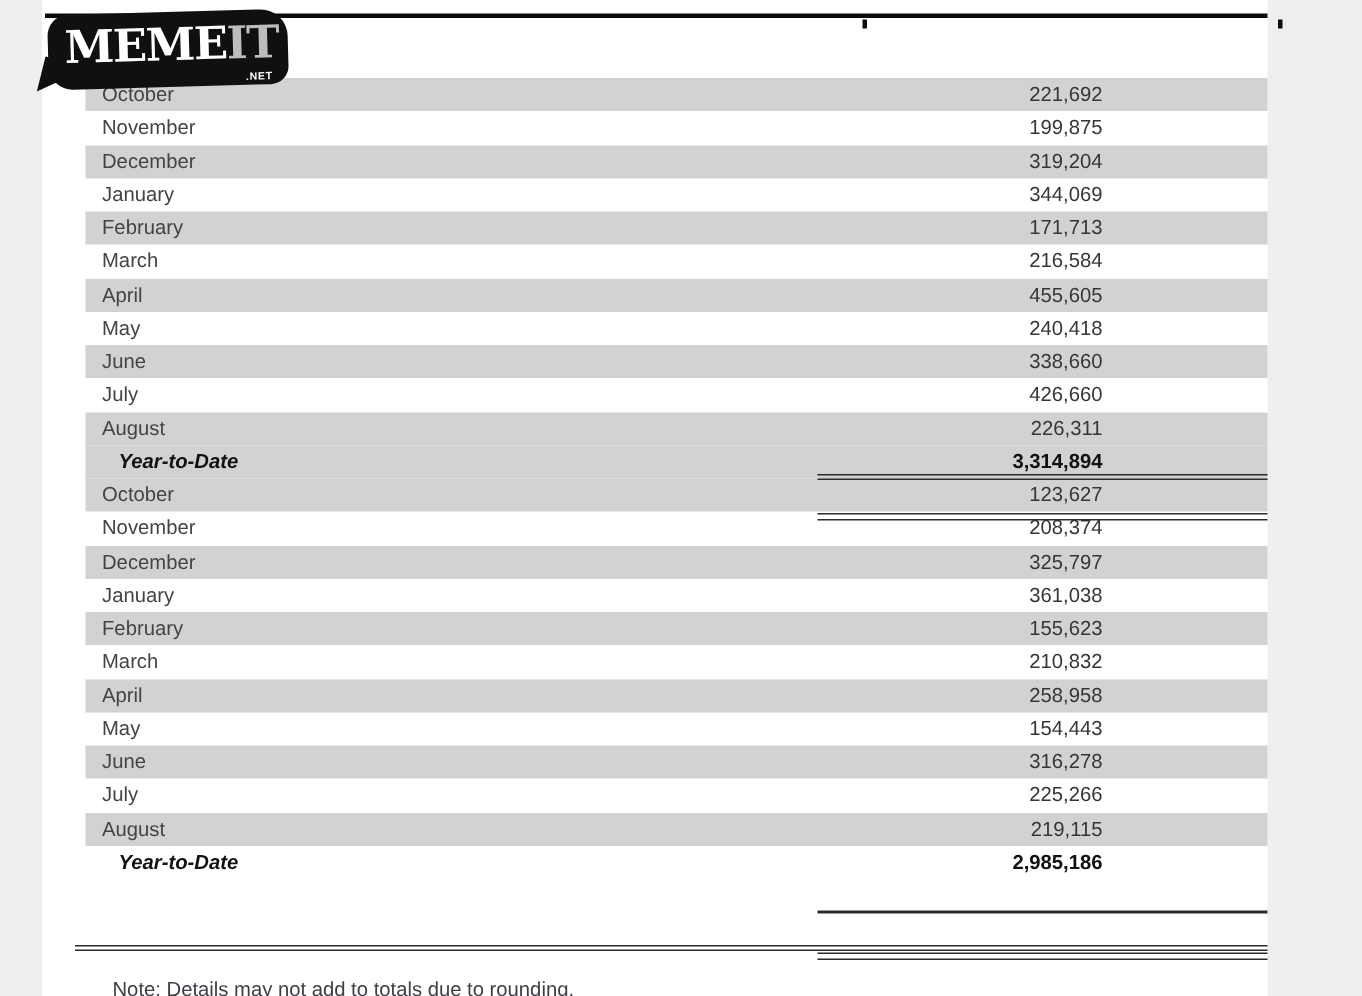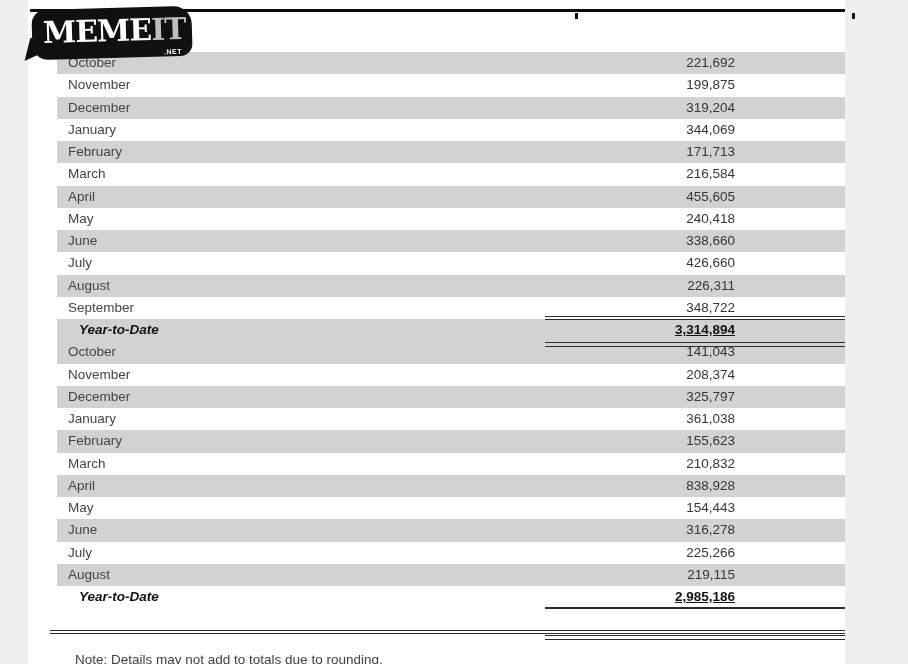--- a/index.html
+++ b/index.html
@@ -30,21 +30,21 @@
     transform:rotate(-1.6deg);letter-spacing:0.5px;}
 
   
   #fiscal-table{position:absolute;left:57px;top:52px;width:788px;}
   .trow{position:relative;height:22.25px;line-height:22.25px;font-size:13.5px;color:var(--label);}
   .trow.stripe{background:var(--stripe);}
   .trow .lbl{position:absolute;left:11px;white-space:nowrap;}
   .trow .val{position:absolute;right:110px;color:var(--value);white-space:nowrap;text-align:right;}
   .trow.total{font-weight:bold;color:var(--bold);}
   .trow.total .lbl{left:22px;font-style:italic;}
-  .trow.total .val{color:var(--bold);text-decoration:underline;}
+  .trow.total .val{color:var(--bold);}
   .trow.sec-header{height:22.5px;line-height:22.5px;font-weight:bold;color:var(--bold);}
   .trow.sec-header .lbl{left:0;}
 
   
   .rule{position:absolute;box-sizing:border-box;}
   .rule.double{height:4.5px;border-top:1.4px solid var(--rule);border-bottom:1.4px solid var(--rule);}
   .rule.single{height:2px;background:var(--rule);}
   #rule-ytd1-top{left:545px;top:315.5px;width:300px;}
   #rule-ytd1-bottom{left:545px;top:342px;width:300px;}
   #rule-ytd2-top{left:545px;top:607px;width:300px;}
@@ -112,31 +112,27 @@
         <span class="val">338,660</span>
       </div>
       <div class="trow ">
         <span class="lbl">July</span>
         <span class="val">426,660</span>
       </div>
       <div class="trow stripe">
         <span class="lbl">August</span>
         <span class="val">226,311</span>
       </div>
-      <div class="trow ">
-        <span class="lbl">September</span>
-        <span class="val">348,722</span>
-      </div>
       <div class="trow total stripe">
         <span class="lbl">Year-to-Date</span>
         <span class="val">3,314,894</span>
       </div>
       <div class="trow stripe">
         <span class="lbl">October</span>
-        <span class="val">141,043</span>
+        <span class="val">123,627</span>
       </div>
       <div class="trow ">
         <span class="lbl">November</span>
         <span class="val">208,374</span>
       </div>
       <div class="trow stripe">
         <span class="lbl">December</span>
         <span class="val">325,797</span>
       </div>
       <div class="trow ">
@@ -146,21 +142,21 @@
       <div class="trow stripe">
         <span class="lbl">February</span>
         <span class="val">155,623</span>
       </div>
       <div class="trow ">
         <span class="lbl">March</span>
         <span class="val">210,832</span>
       </div>
       <div class="trow stripe">
         <span class="lbl">April</span>
-        <span class="val">838,928</span>
+        <span class="val">258,958</span>
       </div>
       <div class="trow ">
         <span class="lbl">May</span>
         <span class="val">154,443</span>
       </div>
       <div class="trow stripe">
         <span class="lbl">June</span>
         <span class="val">316,278</span>
       </div>
       <div class="trow ">

